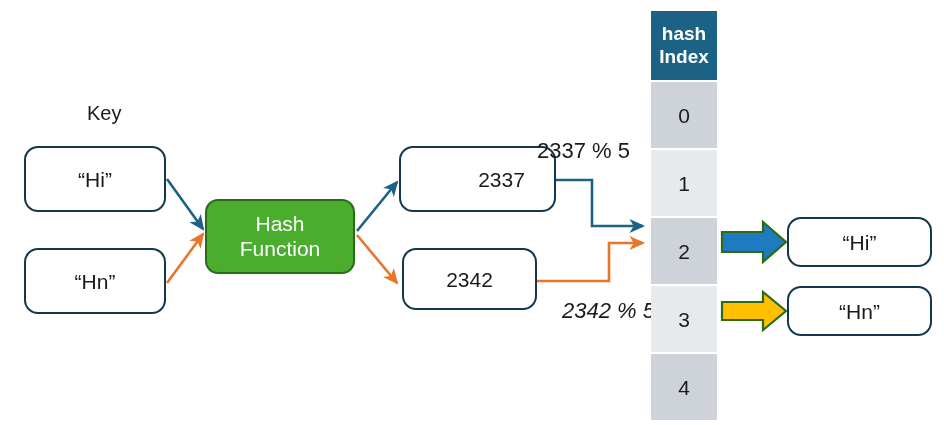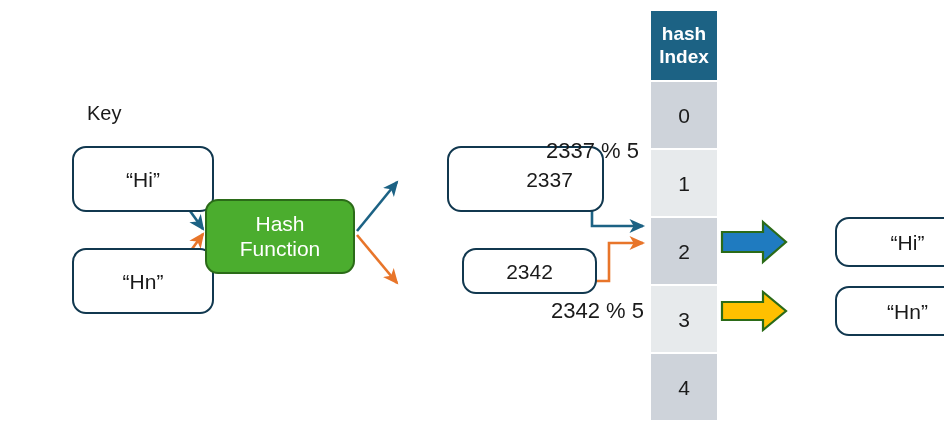--- a/index.html
+++ b/index.html
@@ -43,26 +43,25 @@
     box-sizing: border-box;
     border: 2.5px solid #11384f;
     border-radius: 14px;
     background: #ffffff;
     display: flex;
     align-items: center;
     justify-content: center;
     font-size: 21px;
     color: #1a1a1a;
     line-height: 1;
-    margin-left: 48px;
   }
   #key-box-0  { left: 24px;  top: 146px; width: 142px; height: 66px; }
   #key-box-1  { left: 24px;  top: 248px; width: 142px; height: 66px; }
   #code-box-0 { left: 399px; top: 146px; width: 157px; height: 66px; padding-left: 48px; }
-  #code-box-1 { left: 414px; top: 248px; width: 135px; height: 46px; }
+  #code-box-1 { left: 402px; top: 248px; width: 135px; height: 62px; }
   #value-box-0 { left: 787px; top: 217px; width: 145px; height: 50px; }
   #value-box-1 { left: 787px; top: 286px; width: 145px; height: 50px; }
 
   
   #hash-function-box {
     position: absolute;
     left: 205px;
     top: 199px;
     width: 150px;
     height: 75px;
@@ -79,24 +78,23 @@
     line-height: 1.18;
   }
 
   
   .modlabel {
     position: absolute;
     font-size: 22px;
     color: #1a1a1a;
     white-space: nowrap;
     line-height: 1;
-    margin-left: 9px;
   }
   #mod-label-0 { left: 537px; top: 140px; }
-  #mod-label-1 { left: 542px; top: 300px; }
+  #mod-label-1 { left: 562px; top: 300px; font-style: italic; }
 
   
   #hash-table {
     position: absolute;
     left: 651px;
     top: 11px;
     width: 66px;
   }
   #hash-table-header {
     box-sizing: border-box;

